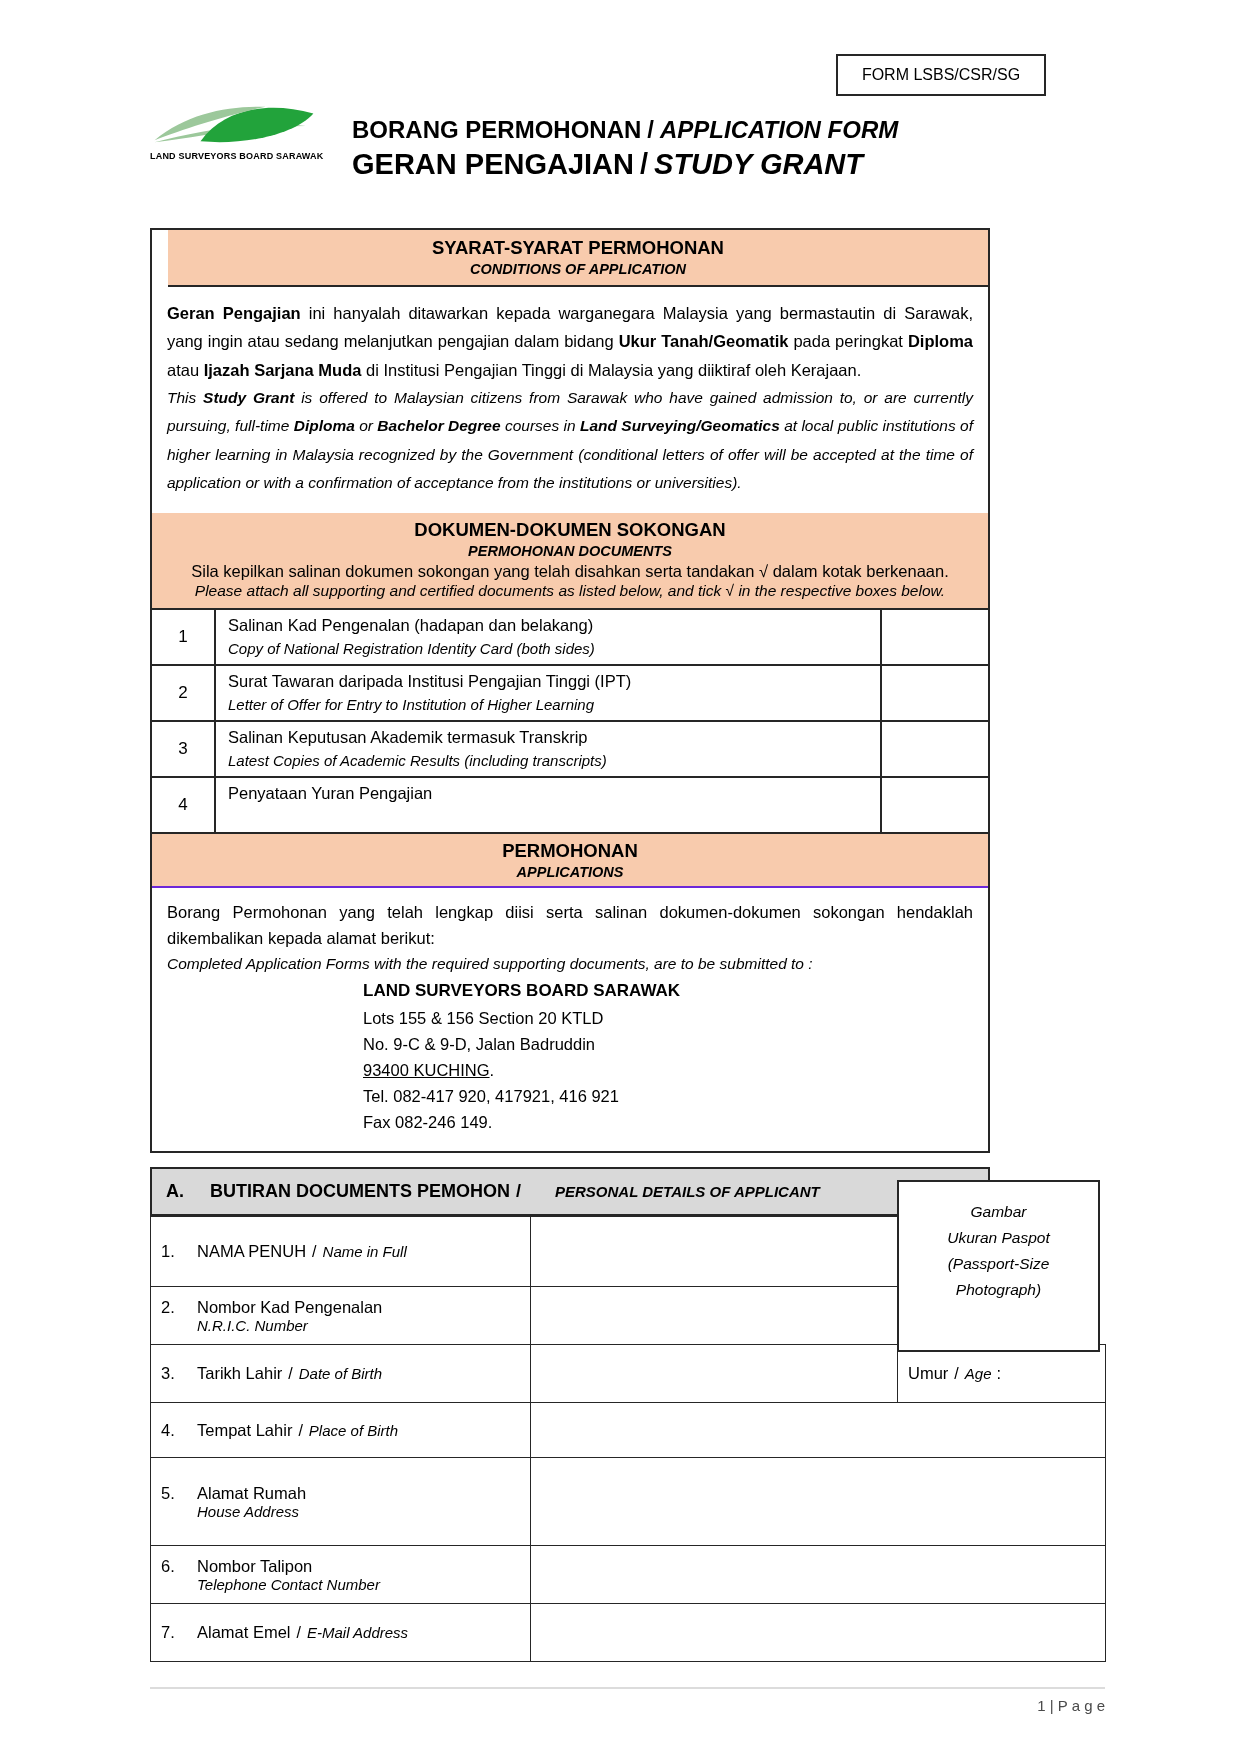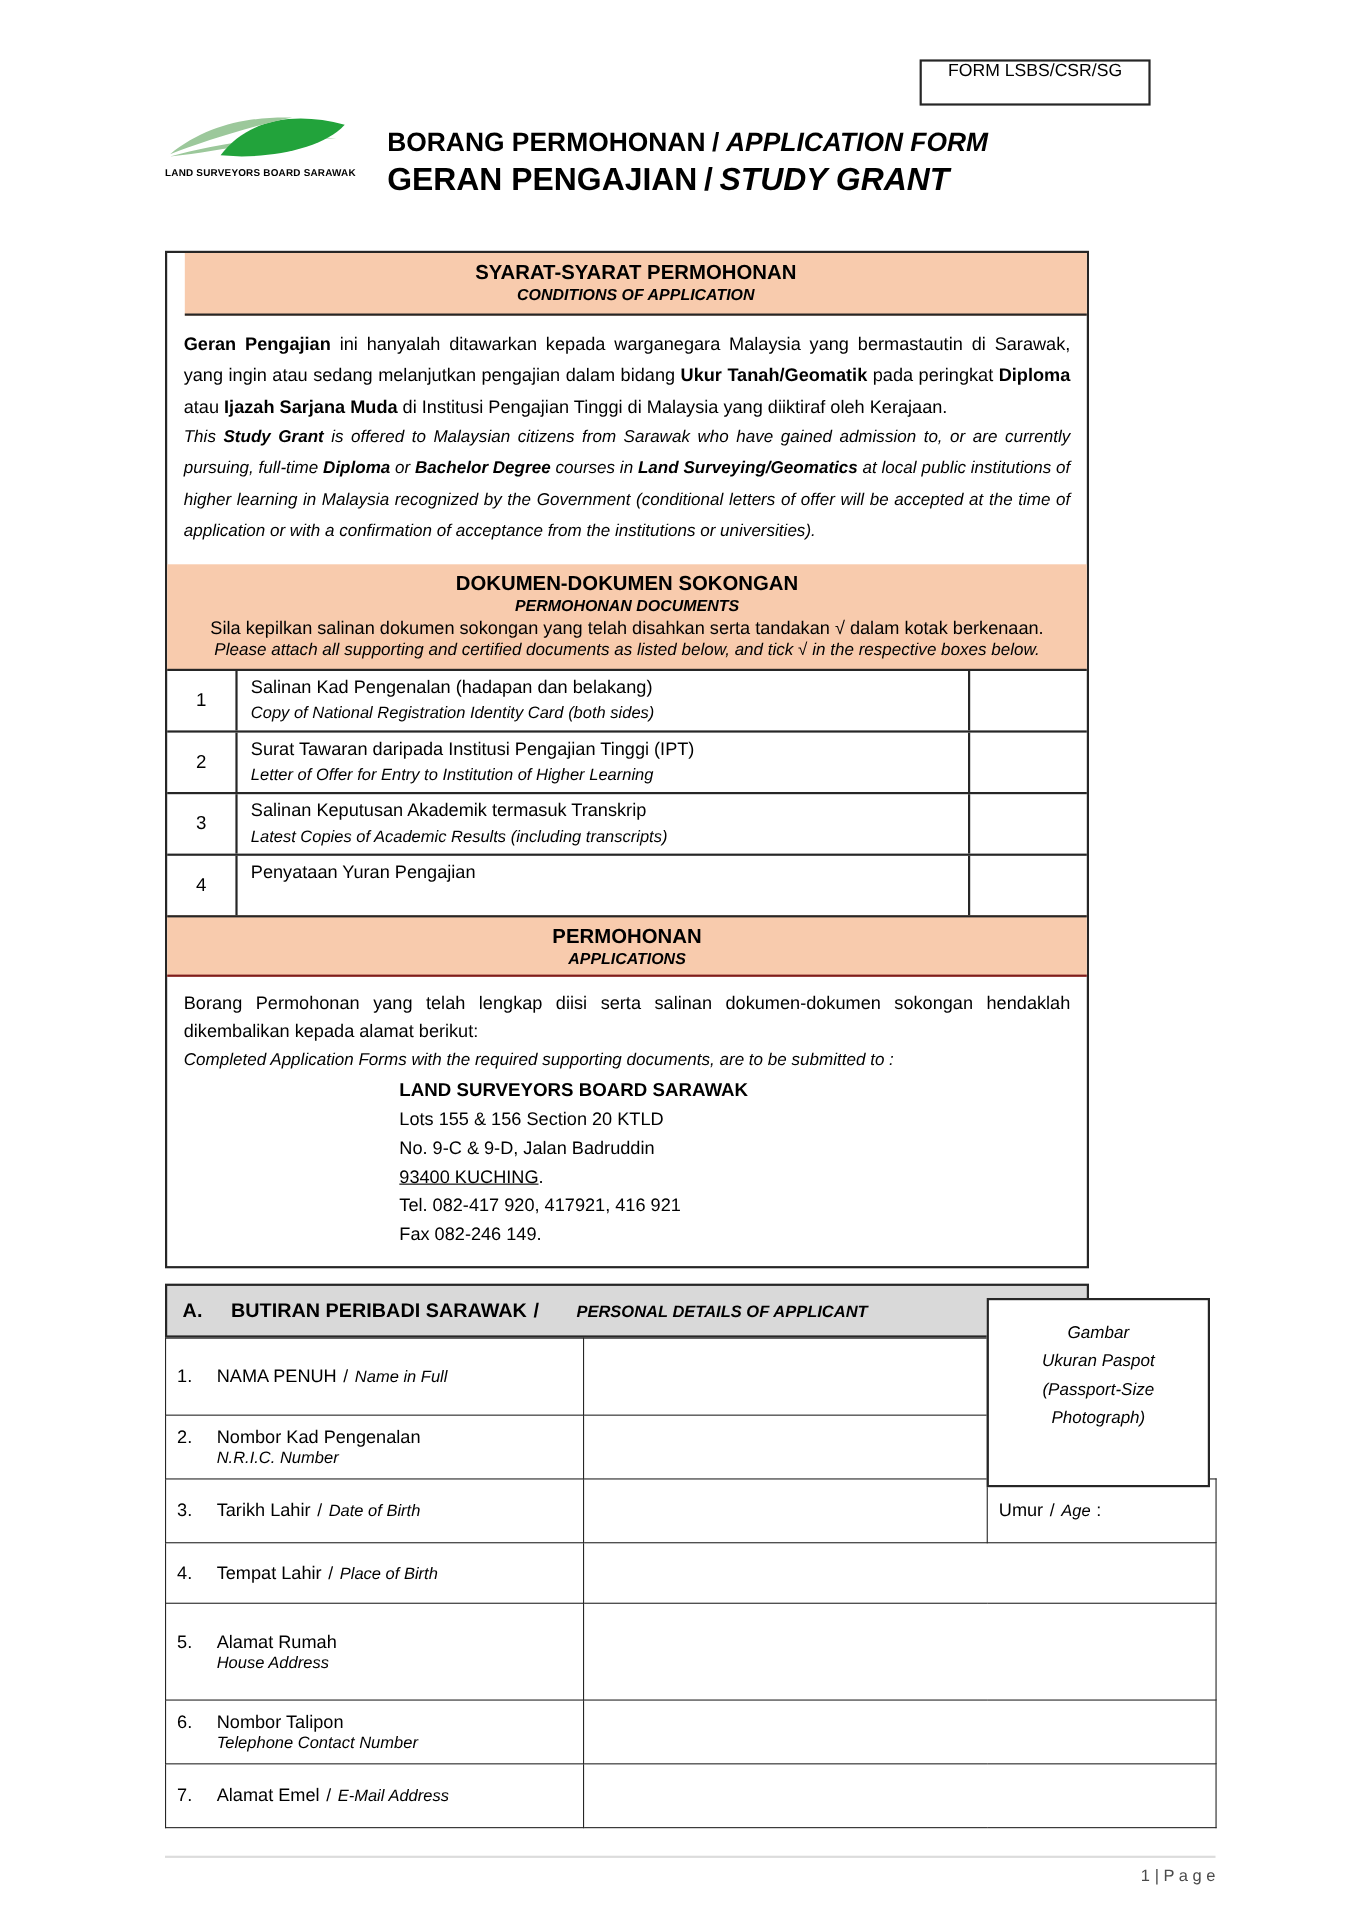--- a/index.html
+++ b/index.html
@@ -5,21 +5,21 @@
   html,body{margin:0;padding:0;background:#ffffff;}
   .page{position:relative;width:1241px;height:1754px;background:#fff;
         font-family:"Liberation Sans",sans-serif;color:#000;overflow:hidden;}
   .b{font-weight:700}
   .it{font-style:italic}
   .u{text-decoration:underline}
   .sepx{margin:0 6px;}
 
   
   .form-code{position:absolute;left:836px;top:54px;width:206px;height:38px;
-             border:2px solid #262626;display:flex;justify-content:center;
+             border:2px solid #262626;display:flex;align-items:center;justify-content:center;
              font-size:16px;}
 
   
   .masthead{position:absolute;left:150px;top:102px;display:flex;align-items:flex-start;}
   .logo{width:170px;}
   .logo-caption{font-size:9px;font-weight:700;letter-spacing:.2px;white-space:nowrap;margin-top:1px;}
   .titles{margin-left:32px;padding-top:14px;white-space:nowrap;}
   .title1{font-size:24px;font-weight:700;}
   .title2{font-size:29px;font-weight:700;margin-top:4px;}
 
@@ -37,21 +37,21 @@
   .docs-instr{font-size:16.5px;margin-top:3px;}
   .docs-instr-en{font-size:15.5px;font-style:italic;margin-top:1px;}
   .doc-row{display:flex;align-items:stretch;min-height:54px;}
   .doc-row + .doc-row{border-top:2px solid #262626;}
   .doc-num{flex:0 0 62px;border-right:2px solid #262626;display:flex;align-items:center;
            justify-content:center;font-size:17px;}
   .doc-text{flex:1;padding:5px 12px;display:flex;flex-direction:column;justify-content:space-between;}
   .doc-ms{font-size:16.5px;line-height:1.3;}
   .doc-en{font-size:15px;font-style:italic;line-height:1.3;}
   .doc-tick{flex:0 0 106px;border-left:2px solid #262626;}
-  .apps-hdr{padding:6px 10px;border-top:2px solid #262626;border-bottom:2px solid #7f1d1d;}
+  .apps-hdr{padding:6px 10px;border-top:2px solid #262626;border-bottom:2px solid #6d28d9;}
   .apps-body{padding:11px 15px 16px;}
   .apps-en{font-size:15.5px;font-style:italic;margin-top:3px;}
   .addr{margin-left:196px;margin-top:5px;font-size:16.5px;line-height:1.58;}
   .addr-name{font-weight:700;font-size:17px;}
 
   
   .sectionA{position:absolute;left:150px;top:1167px;width:955px;}
   .secA-hdr{box-sizing:border-box;width:840px;border:2px solid #262626;background:#D9D9D9;
             padding:12px 14px;font-size:18px;font-weight:700;}
   .secA-letter{display:inline-block;width:44px;}
@@ -176,21 +176,21 @@
         <div><span class="u">93400 KUCHING</span><span>.</span></div>
         <div>Tel. 082-417 920, 417921, 416 921</div>
         <div>Fax 082-246 149.</div>
       </div>
     </div>
   </div>
 
   <div class="sectionA">
 
     <div class="secA-hdr">
-      <span class="secA-letter">A.</span><span>BUTIRAN PERIBADI SARAWAK</span><span class="sepx">/</span><span class="secA-en">PERSONAL DETAILS OF APPLICANT</span>
+      <span class="secA-letter">A.</span><span>BUTIRAN DOCUMENTS PEMOHON</span><span class="sepx">/</span><span class="secA-en">PERSONAL DETAILS OF APPLICANT</span>
     </div>
 
     <table class="details">
       <colgroup>
           <col style="width:380px">
           <col style="width:367px">
           <col style="width:208px">
         </colgroup>
 
       <tbody>

